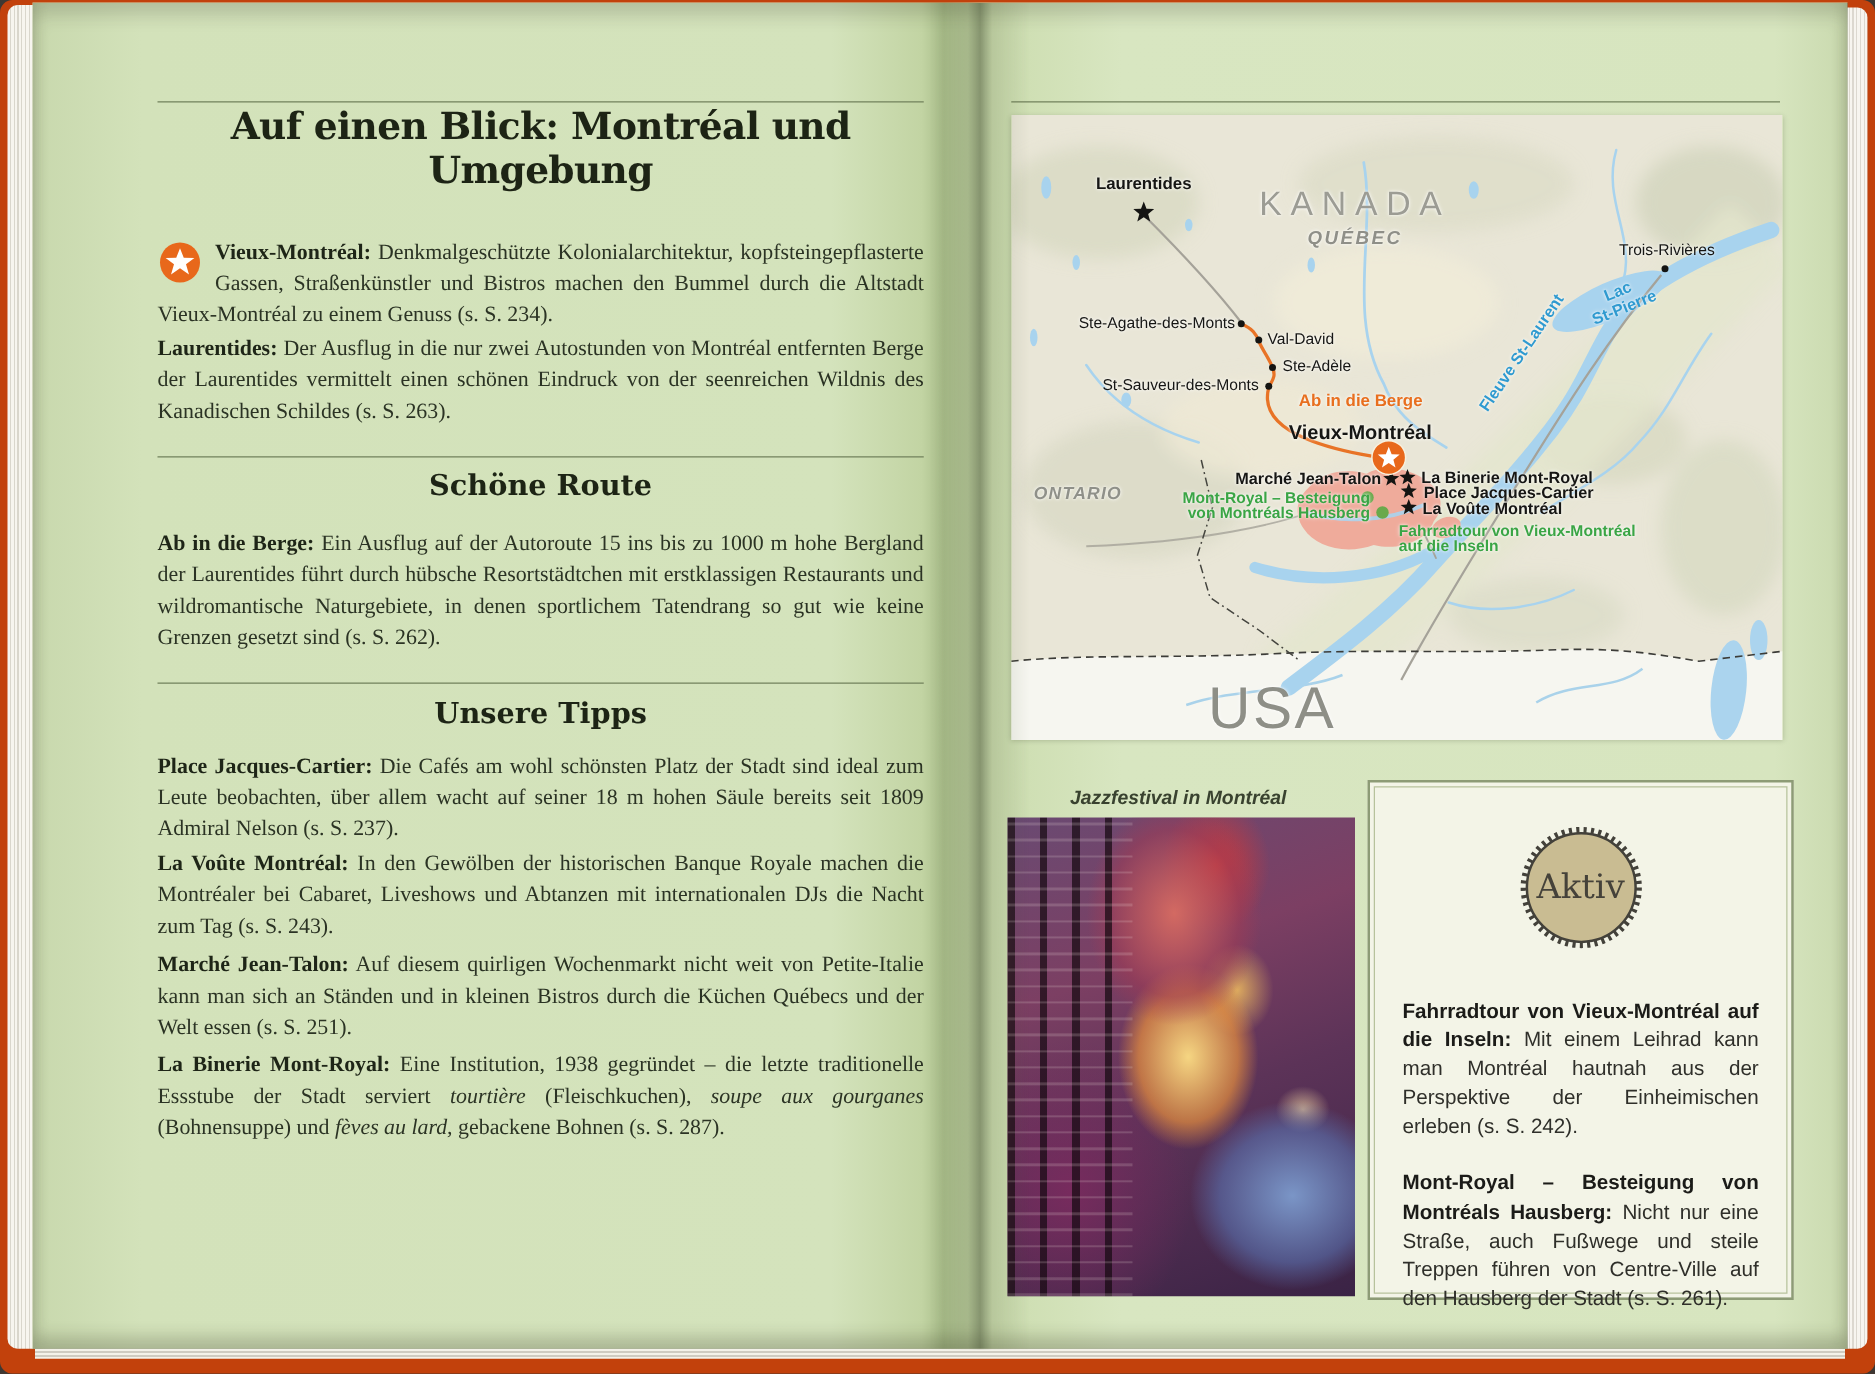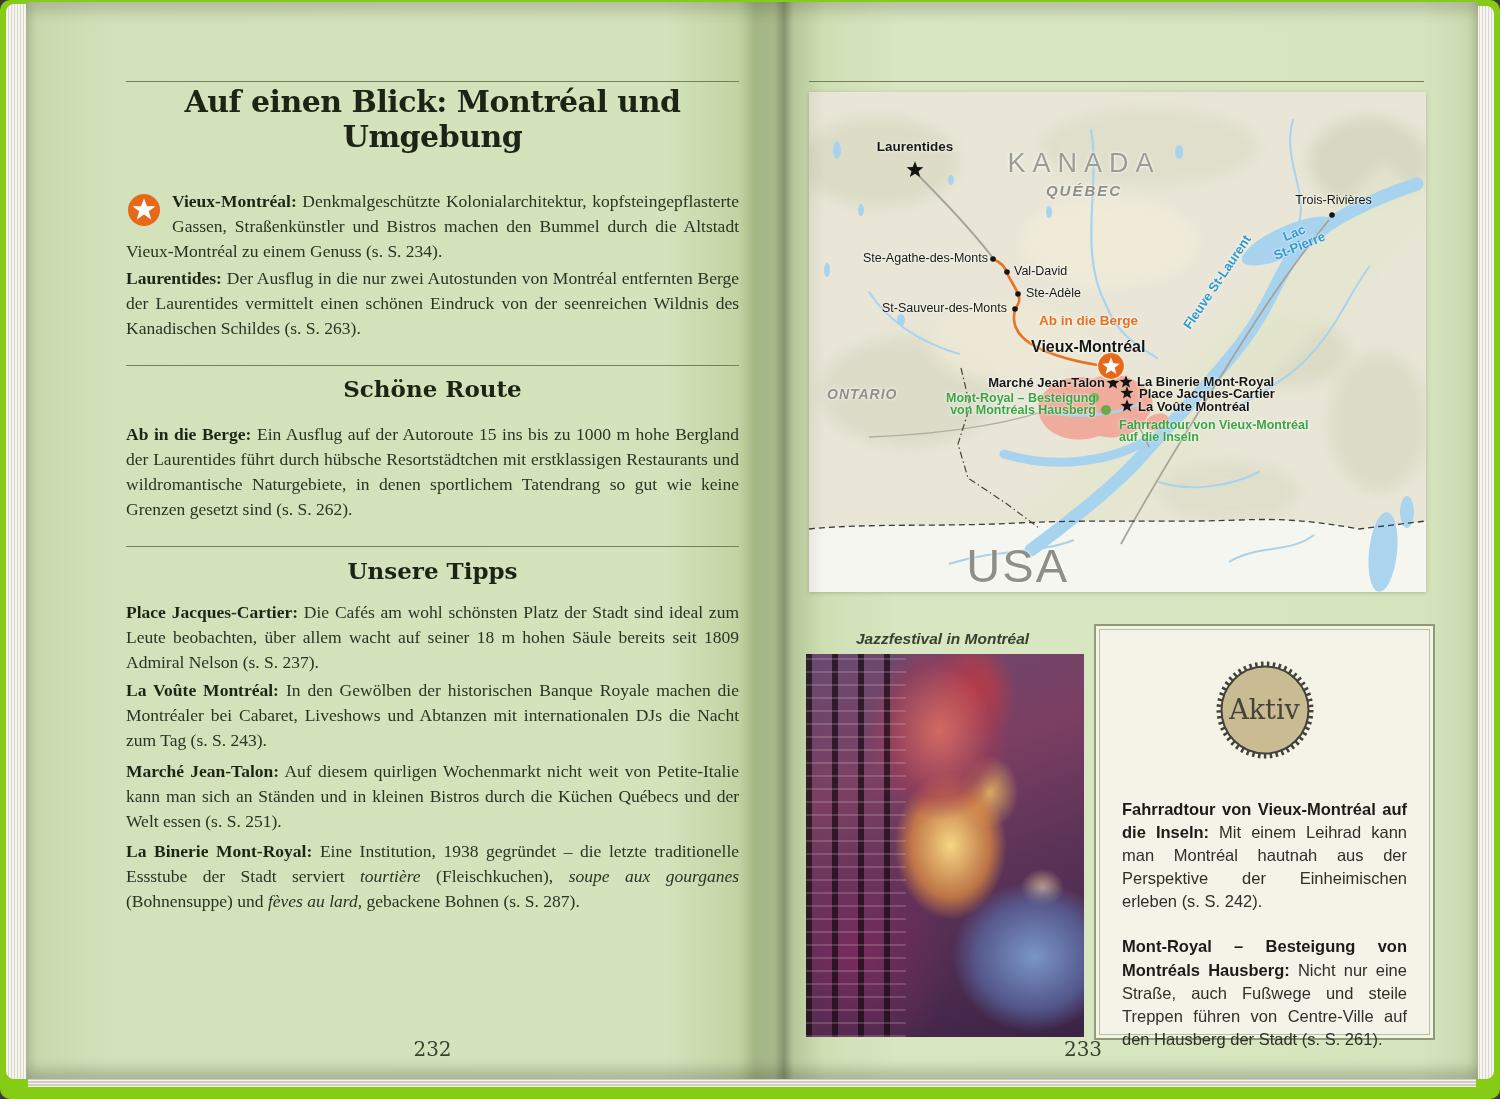--- a/index.html
+++ b/index.html
@@ -1,17 +1,17 @@
 <!DOCTYPE html>
 <html><head>
 <meta charset="utf-8">
 <style>
   html,body{margin:0;padding:0;background:#3e3833;}
   .stage{position:relative;width:1500px;height:1099px;overflow:hidden;
-         font-family:"Liberation Serif",serif;background:#84cc16;border-radius:10px;}
+         font-family:"Liberation Serif",serif;background:#c2410c;border-radius:10px;}
   
   .edge-left{position:absolute;left:6px;top:4px;bottom:20px;width:26px;border-radius:8px 0 0 8px;
     background:repeating-linear-gradient(90deg,#f7f5ef 0 2px,#d9d6cc 2px 3px);}
   .edge-right{position:absolute;right:6px;top:6px;bottom:20px;width:20px;border-radius:0 8px 8px 0;
     background:repeating-linear-gradient(90deg,#f7f5ef 0 2px,#dcd8cf 2px 3px);}
   .edge-bottom{position:absolute;left:28px;right:24px;bottom:12px;height:9px;
     background:repeating-linear-gradient(0deg,#f4f2ea 0 1.5px,#cfccc2 1.5px 3px);}
   .spread{position:absolute;left:26px;right:22px;top:2px;bottom:20px;
     background:linear-gradient(90deg,#c8d8ad 0%,#d3e2ba 6%,#d4e3bc 44%,#c2d4a3 49%,#a9bd8a 50.2%,#cbdcae 52.5%,#d8e6c1 60%,#d7e5bf 96%,#c9d9ae 100%);
     box-shadow:inset 0 10px 14px rgba(40,40,25,.18), inset 0 -10px 12px rgba(40,40,25,.22);}
@@ -147,21 +147,20 @@
       </p>
       <p class="para p6">
         <b>Marché Jean-Talon:</b>
         <span>Auf diesem quirligen Wochenmarkt nicht weit von Petite-Italie kann man sich an Ständen und in kleinen Bistros durch die Küchen Québecs und der Welt essen (s. S. 251).</span>
       </p>
       <p class="para p7">
         <b>La Binerie Mont-Royal:</b>
         <span>Eine Institution, 1938 gegründet – die letzte traditionelle Essstube der Stadt serviert </span><i>tourtière</i><span> (Fleischkuchen), </span><i>soupe aux gourganes</i><span> (Bohnensuppe) und </span><i>fèves au lard,</i><span> gebackene Bohnen (s. S. 287).</span>
       </p>
 
-      <div class="pagenum lp-num">232</div>
     </div>
 
     <div class="page-right">
       <hr class="rule rp-rule">
 
       <div class="map">
         <svg width="617" height="500" viewBox="0 0 617 500">
           <defs>
             <filter id="blur8" x="-40%" y="-40%" width="180%" height="180%">
                 <feGaussianBlur stdDeviation="7"></feGaussianBlur>
@@ -285,18 +284,17 @@
             <b>Fahrradtour von Vieux-Montréal auf die Inseln:</b>
             <span>Mit einem Leihrad kann man Montréal hautnah aus der Perspektive der Einheimischen erleben (s. S. 242).</span>
           </p>
           <p>
             <b>Mont-Royal – Besteigung von Montréals Hausberg:</b>
             <span>Nicht nur eine Straße, auch Fußwege und steile Treppen führen von Centre-Ville auf den Hausberg der Stadt (s. S. 261).</span>
           </p>
         </div>
       </div>
 
-      <div class="pagenum rp-num">233</div>
     </div>
 
     <div class="fold-shade"></div>
   </div>
 </div>
 
 </body></html>

